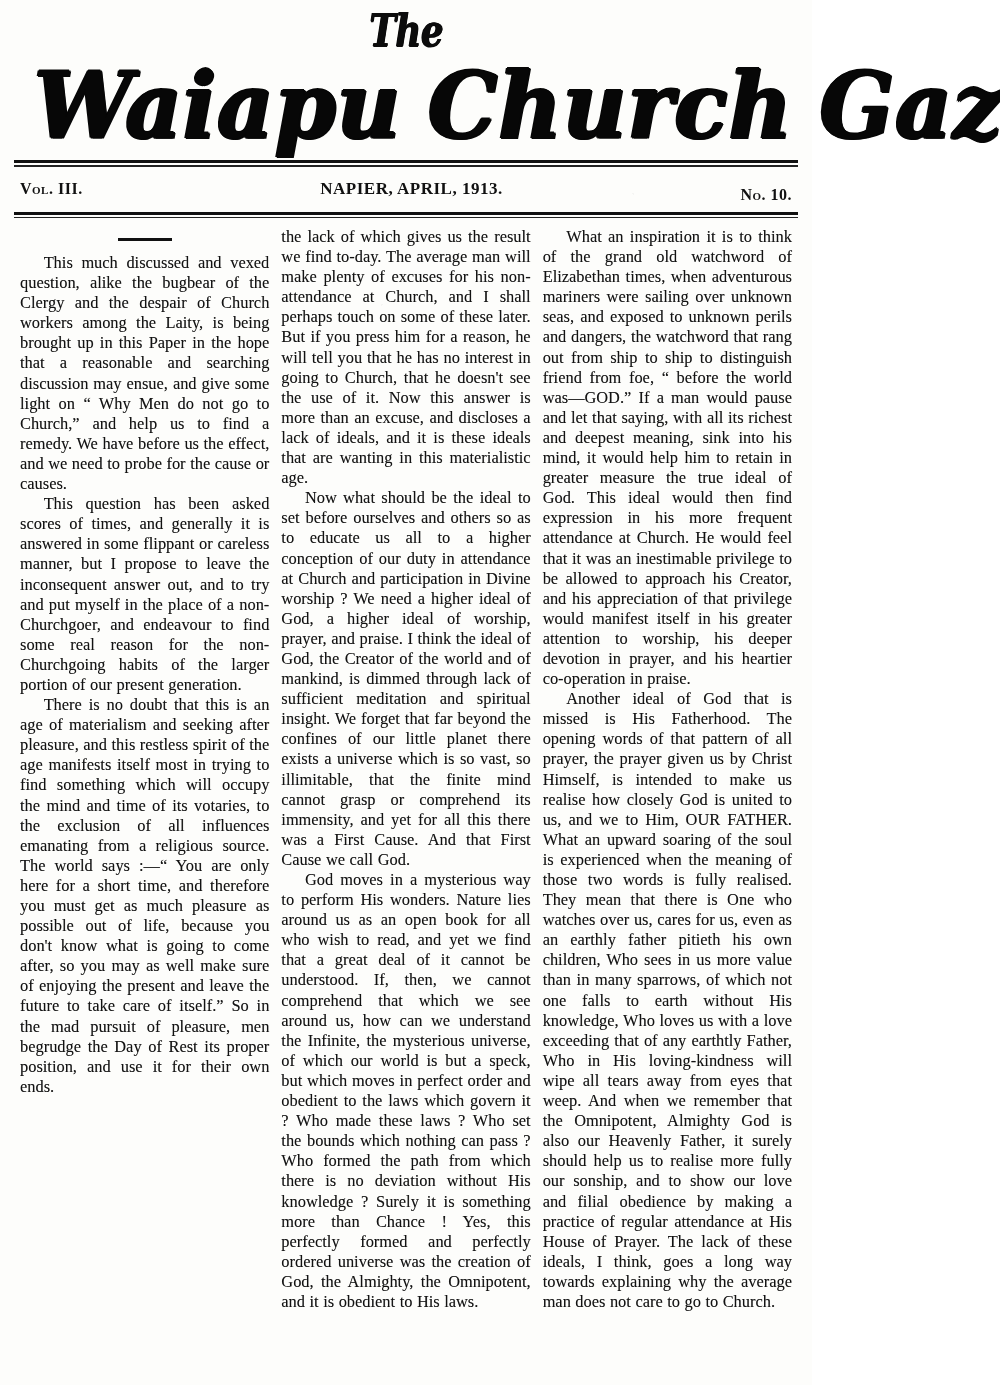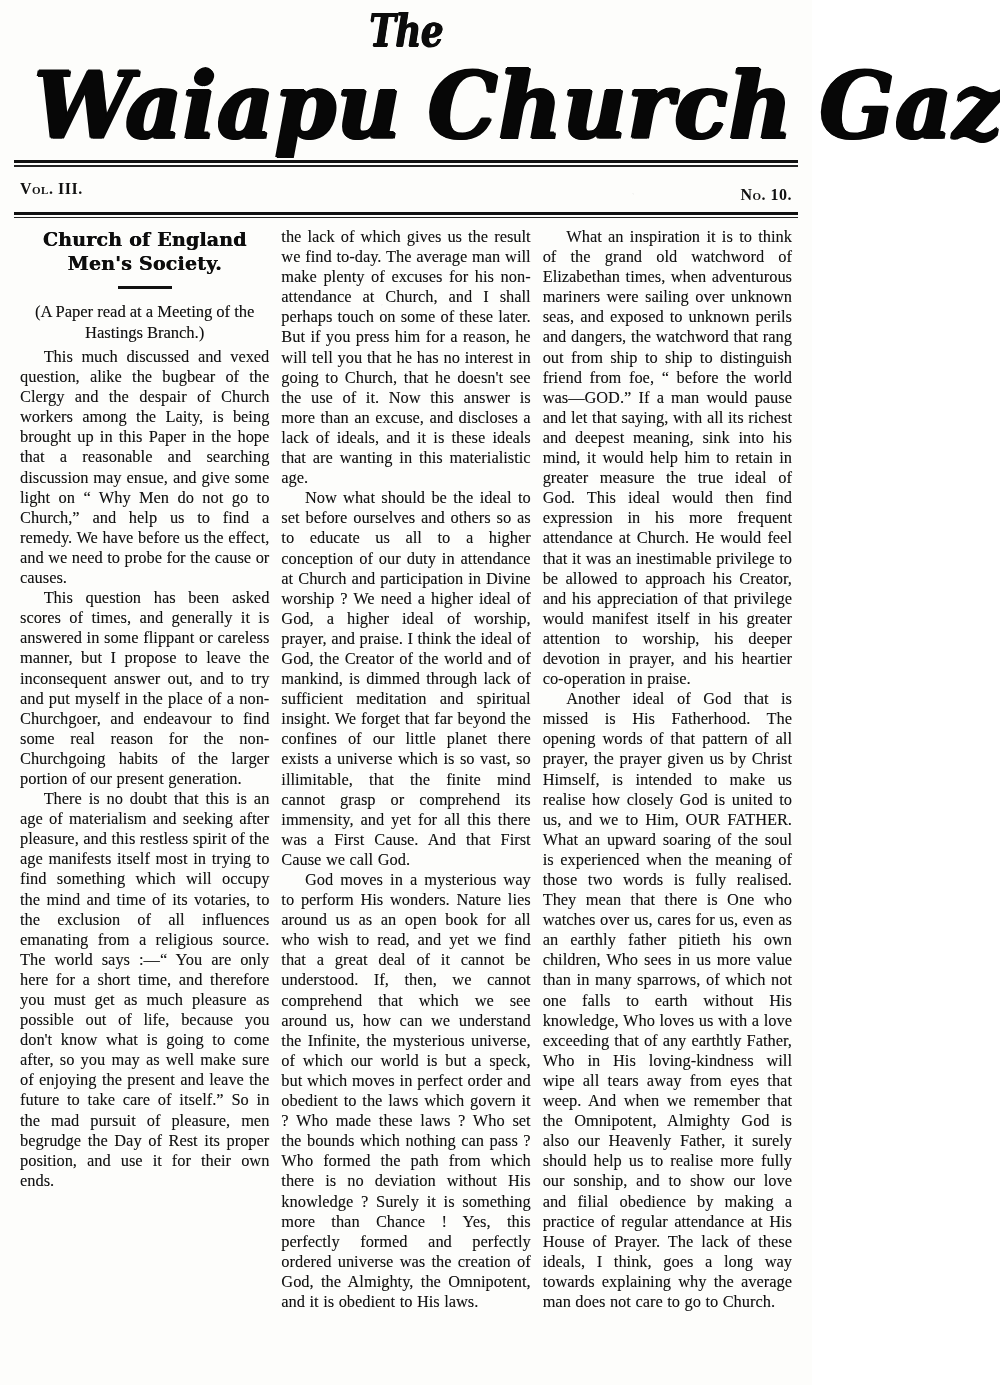--- a/index.html
+++ b/index.html
@@ -171,32 +171,31 @@
     <div class="mast-title">
       <span class="w1">Waiapu</span><span class="w2">Church</span><span class="w3">Gazette.</span>
     </div>
   </div>
 
   <div class="rule-thick"></div>
   <div class="rule-thin"></div>
 
   <div class="volline">
     <div class="vol smallcap">Vol. III.</div>
+    <div class="center">NAPIER, APRIL, 1913.</div>
     <div class="no smallcap">No. 10.</div>
   </div>
 
   <div class="rule-thick"></div>
   <div class="rule-thin"></div>
 
   <div class="columns">
 
     <div class="col">
-      <div class="sec-head">Church of England Men's Society.</div>
       <div class="sec-rule"></div>
-      <div class="art-sub">(A Paper read at a Meeting of the Hastings Branch.)</div>
       <p class="body">This much discussed and vexed question, alike the bugbear of the Clergy and the despair of Church workers among the Laity, is being brought up in this Paper in the hope that a reasonable and searching discussion may ensue, and give some light on “ Why Men do not go to Church,” and help us to find a remedy. We have before us the effect, and we need to probe for the cause or causes.</p>
       <p class="body">This question has been asked scores of times, and generally it is answered in some flippant or careless manner, but I propose to leave the inconsequent answer out, and to try and put myself in the place of a non-Churchgoer, and endeavour to find some real reason for the non-Churchgoing habits of the larger portion of our present generation.</p>
       <p class="body">There is no doubt that this is an age of materialism and seeking after pleasure, and this restless spirit of the age manifests itself most in trying to find something which will occupy the mind and time of its votaries, to the exclusion of all influences emanating from a religious source. The world says :—“ You are only here for a short time, and therefore you must get as much pleasure as possible out of life, because you don't know what is going to come after, so you may as well make sure of enjoying the present and leave the future to take care of itself.” So in the mad pursuit of pleasure, men begrudge the Day of Rest its proper position, and use it for their own ends.</p>
     </div>
 
     <div class="col">
       <p class="body cont">the lack of which gives us the result we find to-day. The average man will make plenty of excuses for his non-attendance at Church, and I shall perhaps touch on some of these later. But if you press him for a reason, he will tell you that he has no interest in going to Church, that he doesn't see the use of it. Now this answer is more than an excuse, and discloses a lack of ideals, and it is these ideals that are wanting in this materialistic age.</p>
       <p class="body">Now what should be the ideal to set before ourselves and others so as to educate us all to a higher conception of our duty in attendance at Church and participation in Divine worship ? We need a higher ideal of God, a higher ideal of worship, prayer, and praise. I think the ideal of God, the Creator of the world and of mankind, is dimmed through lack of sufficient meditation and spiritual insight. We forget that far beyond the confines of our little planet there exists a universe which is so vast, so illimitable, that the finite mind cannot grasp or comprehend its immensity, and yet for all this there was a First Cause. And that First Cause we call God.</p>
       <p class="body">God moves in a mysterious way to perform His wonders. Nature lies around us as an open book for all who wish to read, and yet we find that a great deal of it cannot be understood. If, then, we cannot comprehend that which we see around us, how can we understand the Infinite, the mysterious universe, of which our world is but a speck, but which moves in perfect order and obedient to the laws which govern it ? Who made these laws ? Who set the bounds which nothing can pass ? Who formed the path from which there is no deviation without His knowledge ? Surely it is something more than Chance ! Yes, this perfectly formed and perfectly ordered universe was the creation of God, the Almighty, the Omnipotent, and it is obedient to His laws.</p>
     </div>

